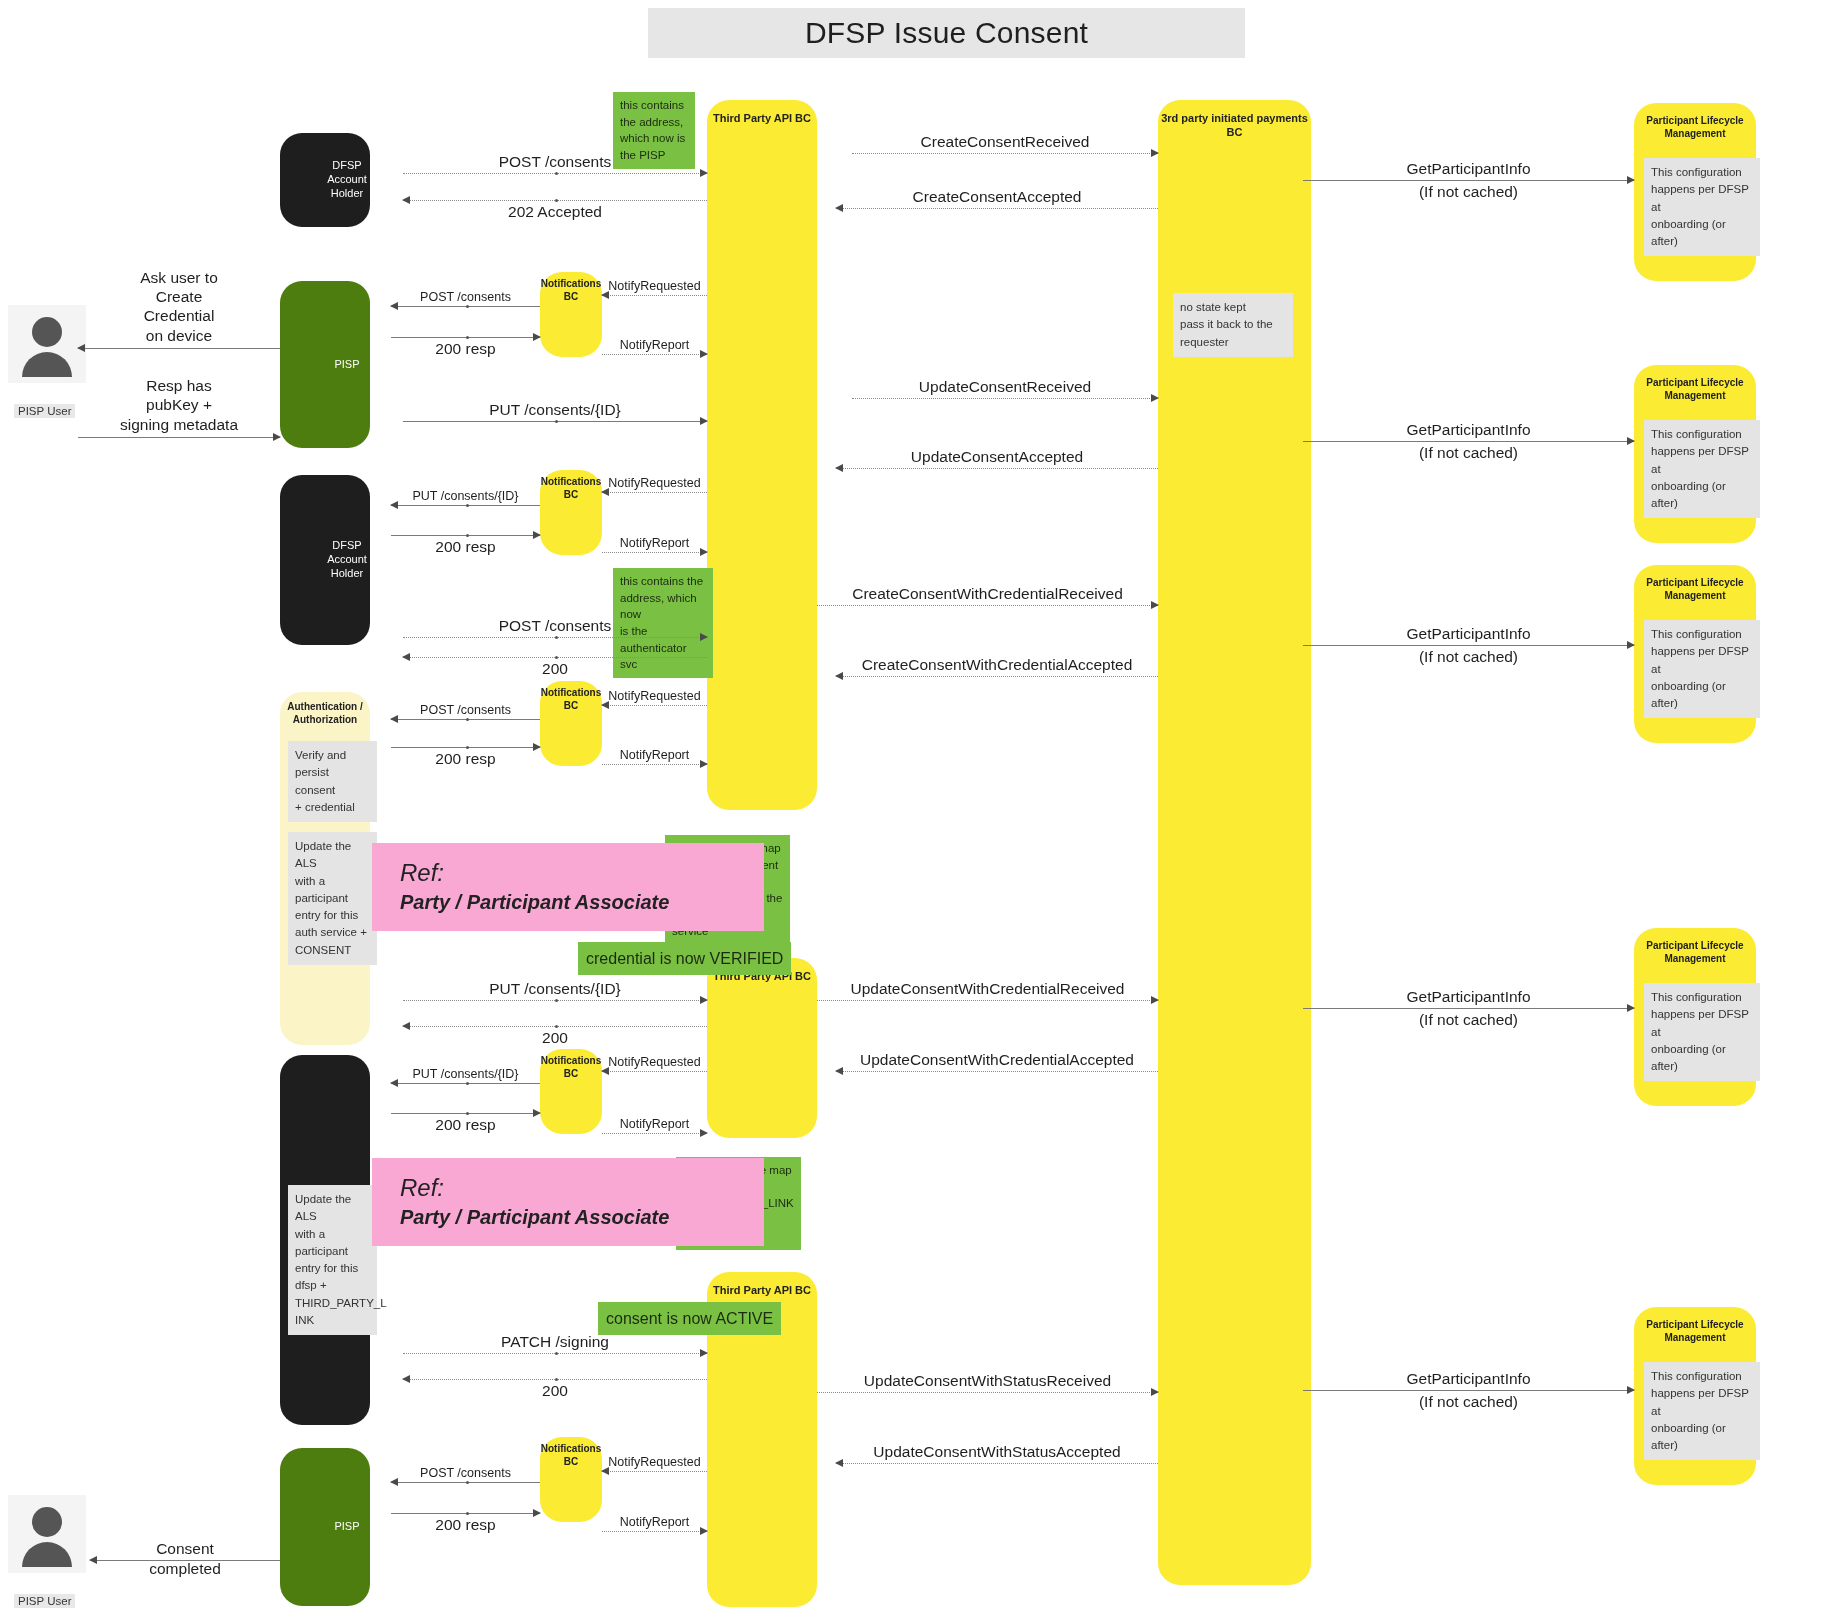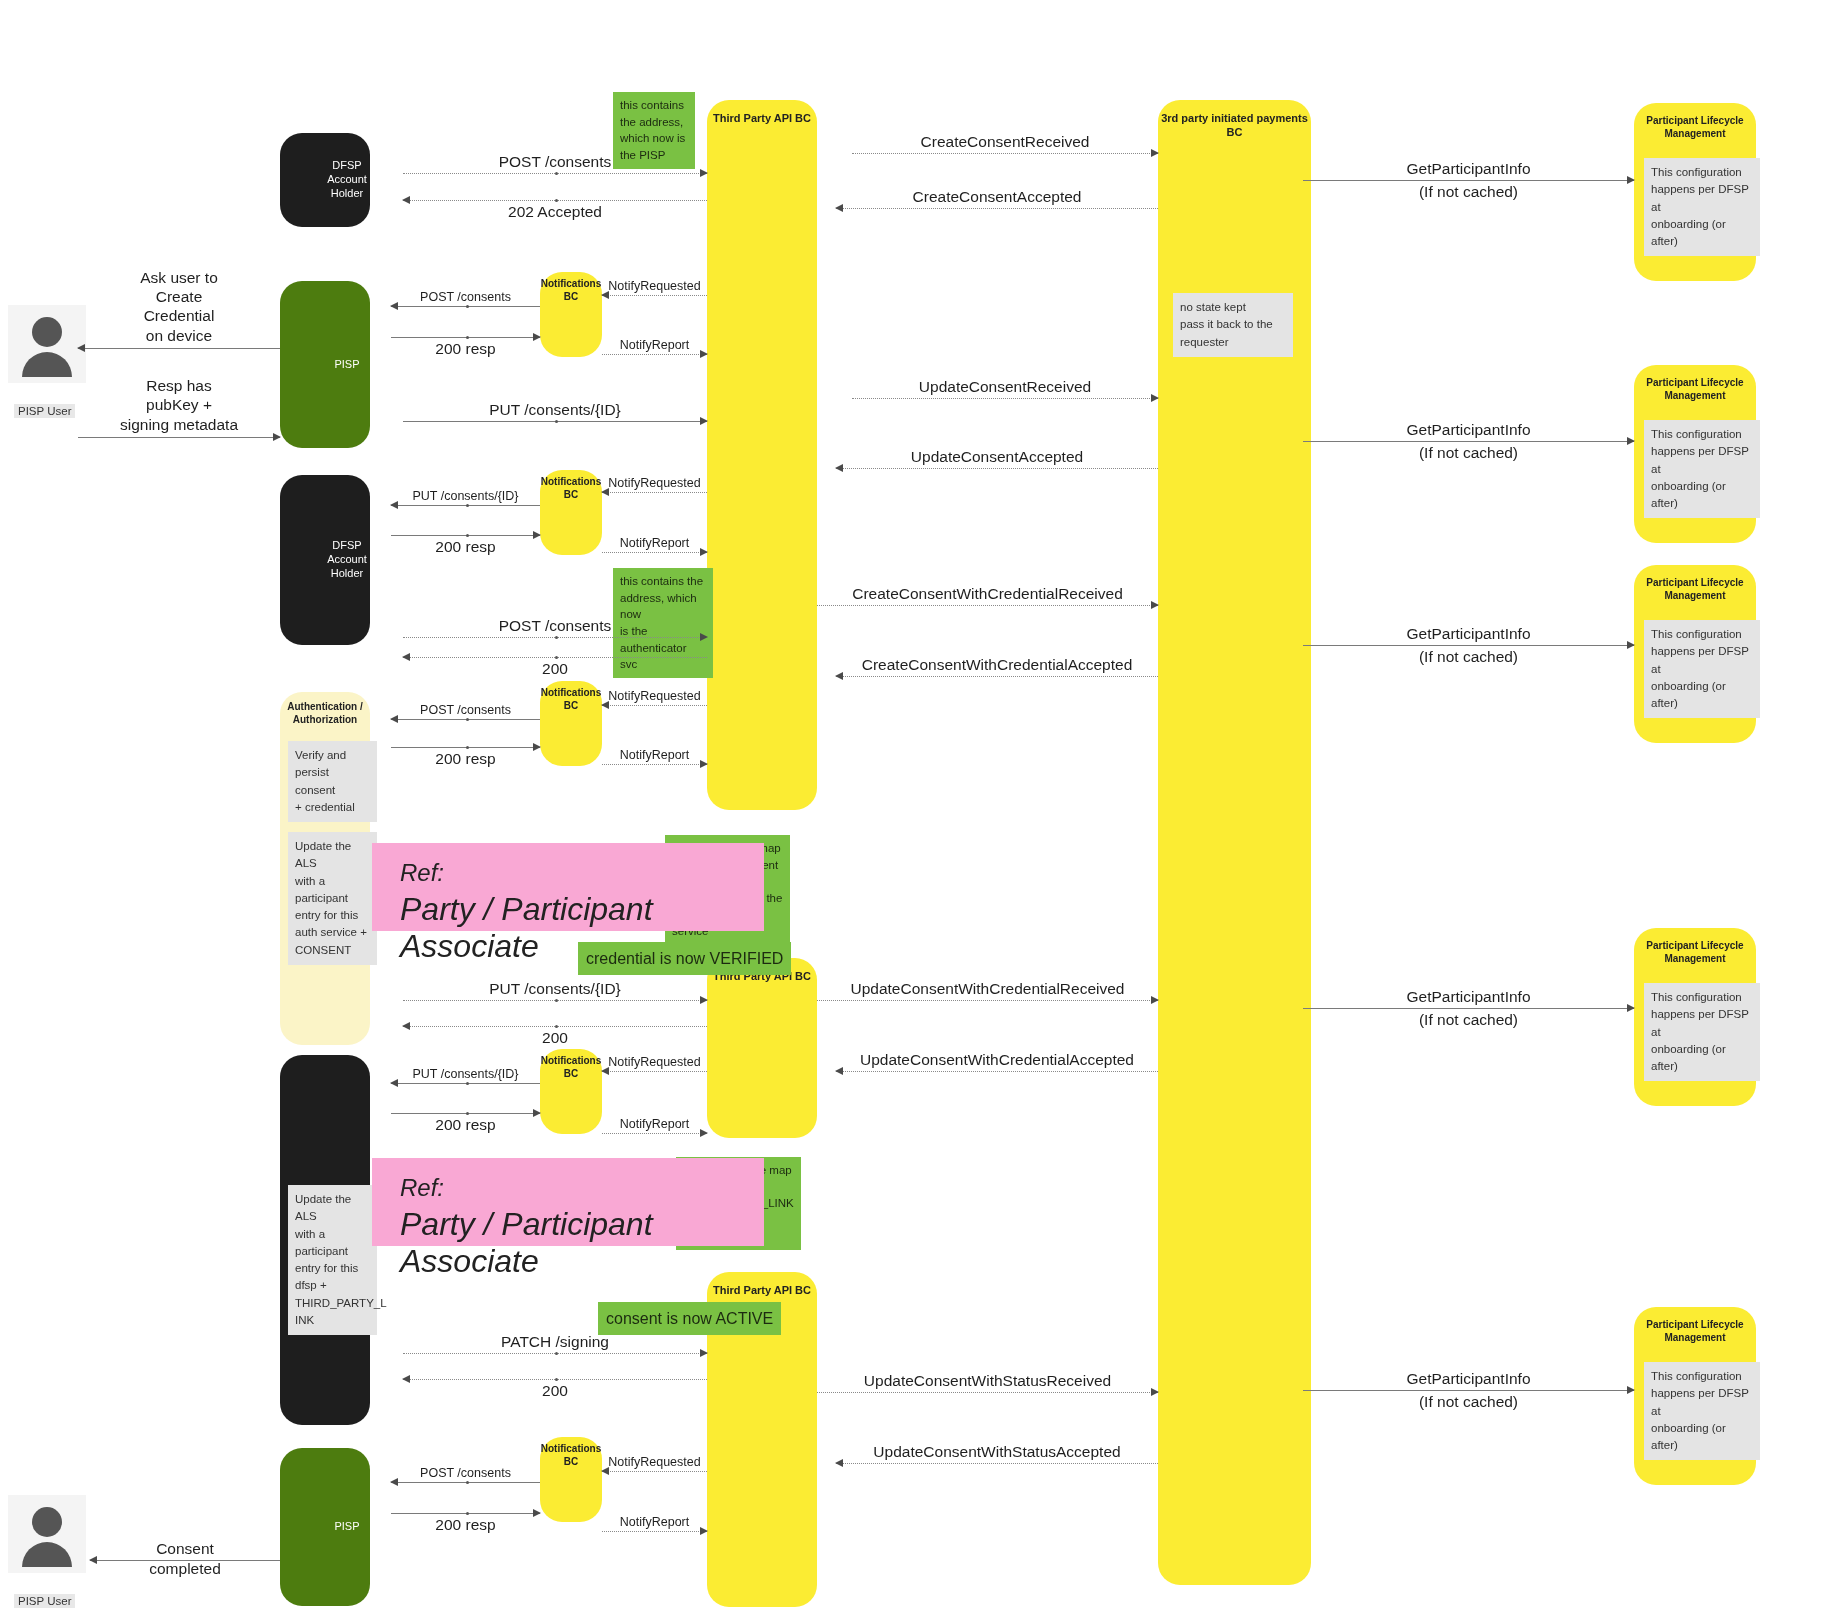--- a/index.html
+++ b/index.html
@@ -39,33 +39,36 @@
   .msg .lbl.above{bottom:3px;}
   .msg .lbl.below{top:3px;}
   .msg .arrow{position:absolute;top:-4px;width:0;height:0;}
   .msg .arrow.right{right:-1px;border-left:8px solid #4a4a4a;border-top:4px solid transparent;border-bottom:4px solid transparent;}
   .msg .arrow.left{left:-1px;border-right:8px solid #4a4a4a;border-top:4px solid transparent;border-bottom:4px solid transparent;}
   .msg .mid{position:absolute;left:50%;top:-1.5px;width:3px;height:3px;background:#555;border-radius:50%;}
 
   
   .ref{background:#f9a8d4;}
   .ref .ref-kw{position:absolute;left:28px;top:16px;font-size:24px;font-style:italic;color:#222;}
-  .ref .ref-txt{position:absolute;left:28px;top:48px;font-size:32px;font-style:italic;color:#222;}
+  .ref .ref-txt{position:absolute;left:28px;top:48px;font-size:20px;font-style:italic;color:#222;font-weight:bold;}
 
   
   .actor-box{background:#f4f4f4;}
   .actor-name{position:absolute;font-size:11.5px;color:#333;background:#e8e8e8;padding:1px 4px;}
   .multiline{white-space:pre-line;}
   .msg .lbl.ml{white-space:pre-line;line-height:1.25;}
 </style>
 </head>
 <body>
 
 <div id="canvas">
 
+  <div class="abs title-bar" style="left:648px;top:8px;width:597px;height:50px;">
+    <span>DFSP Issue Consent</span>
+  </div>
 
   <div class="abs actor-box" style="left:8px;top:305px;width:78px;height:78px;">
     <svg viewBox="0 0 78 78" width="78" height="78">
       <circle cx="39" cy="27" r="15" fill="#555"></circle>
       <path d="M14 72 a25 25 0 0 1 50 0 z" fill="#555"></path>
     </svg>
   </div>
   <div class="abs actor-name" style="left:14px;top:404px;">PISP User</div>
 
   <div class="abs actor-box" style="left:8px;top:1495px;width:78px;height:78px;">

